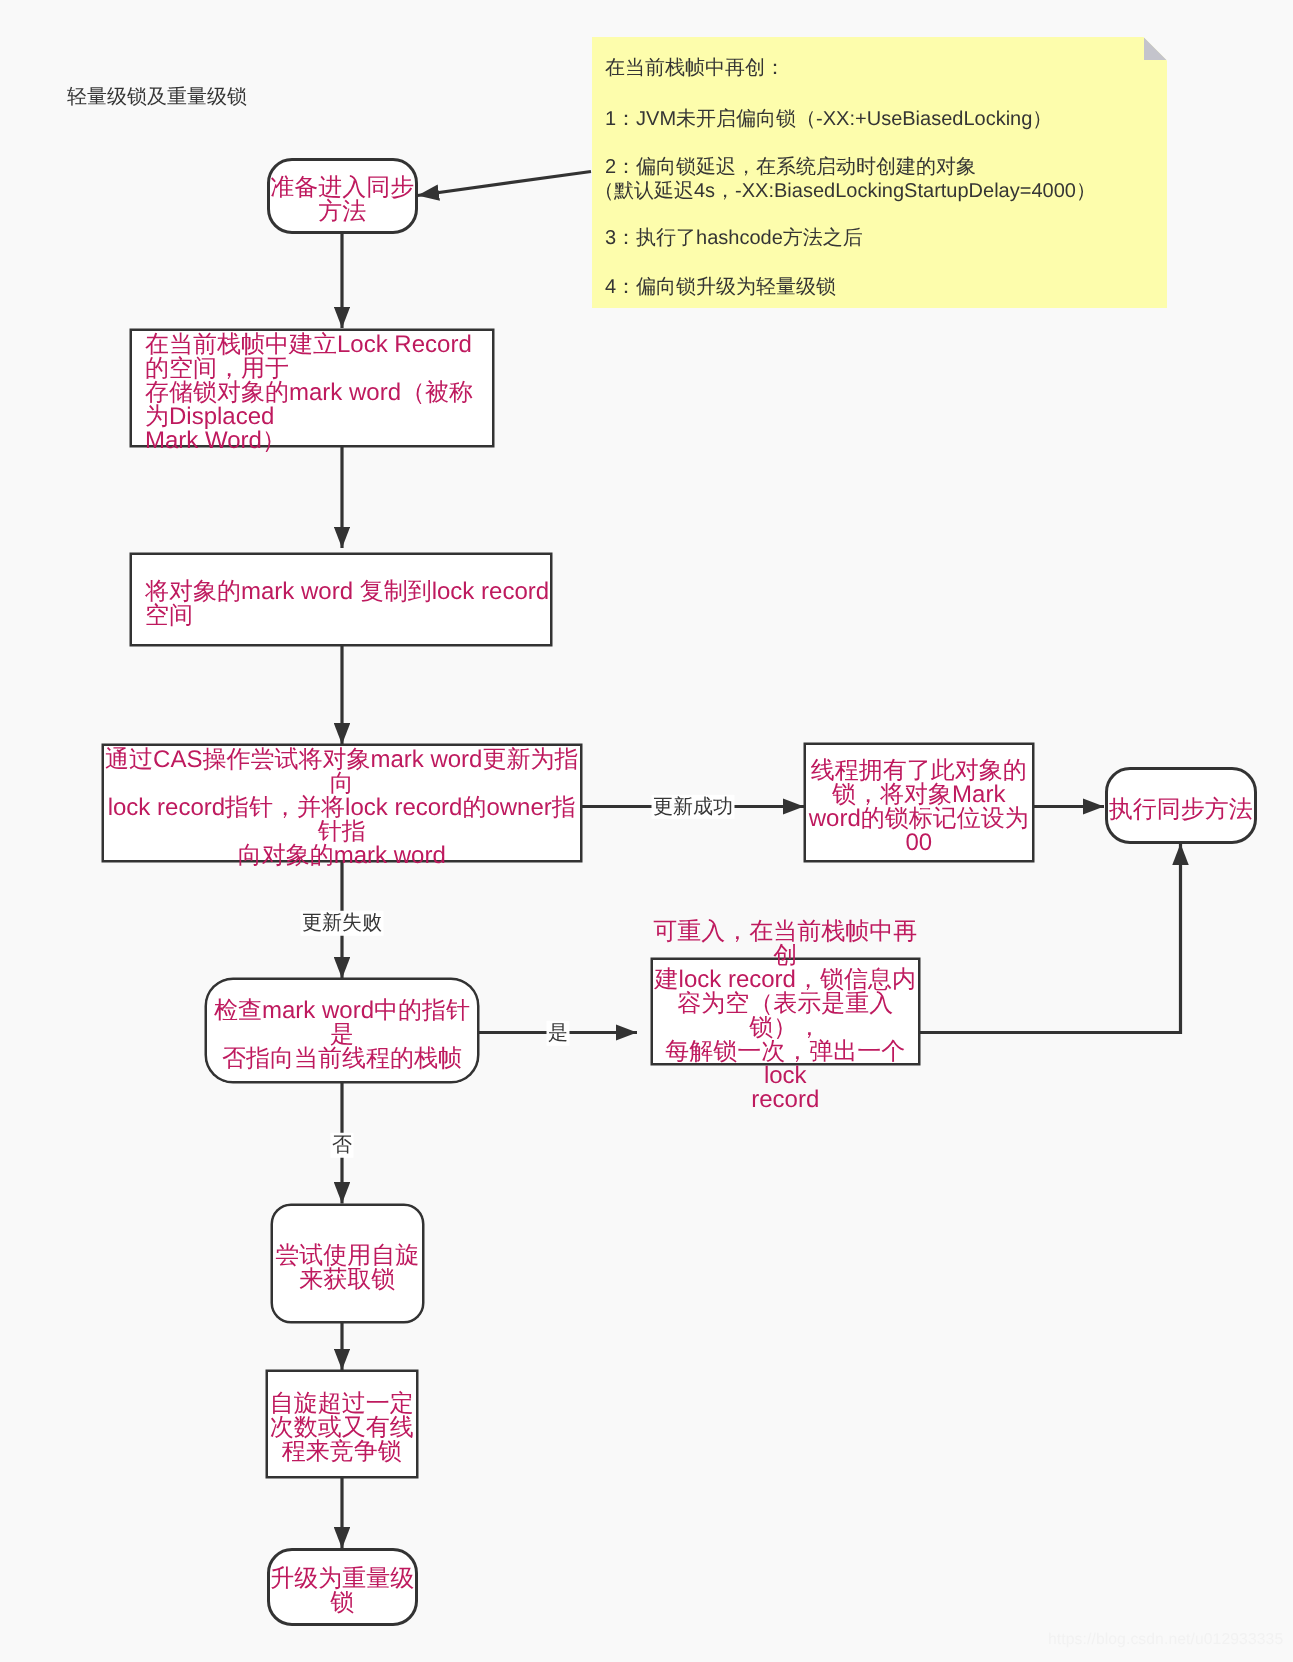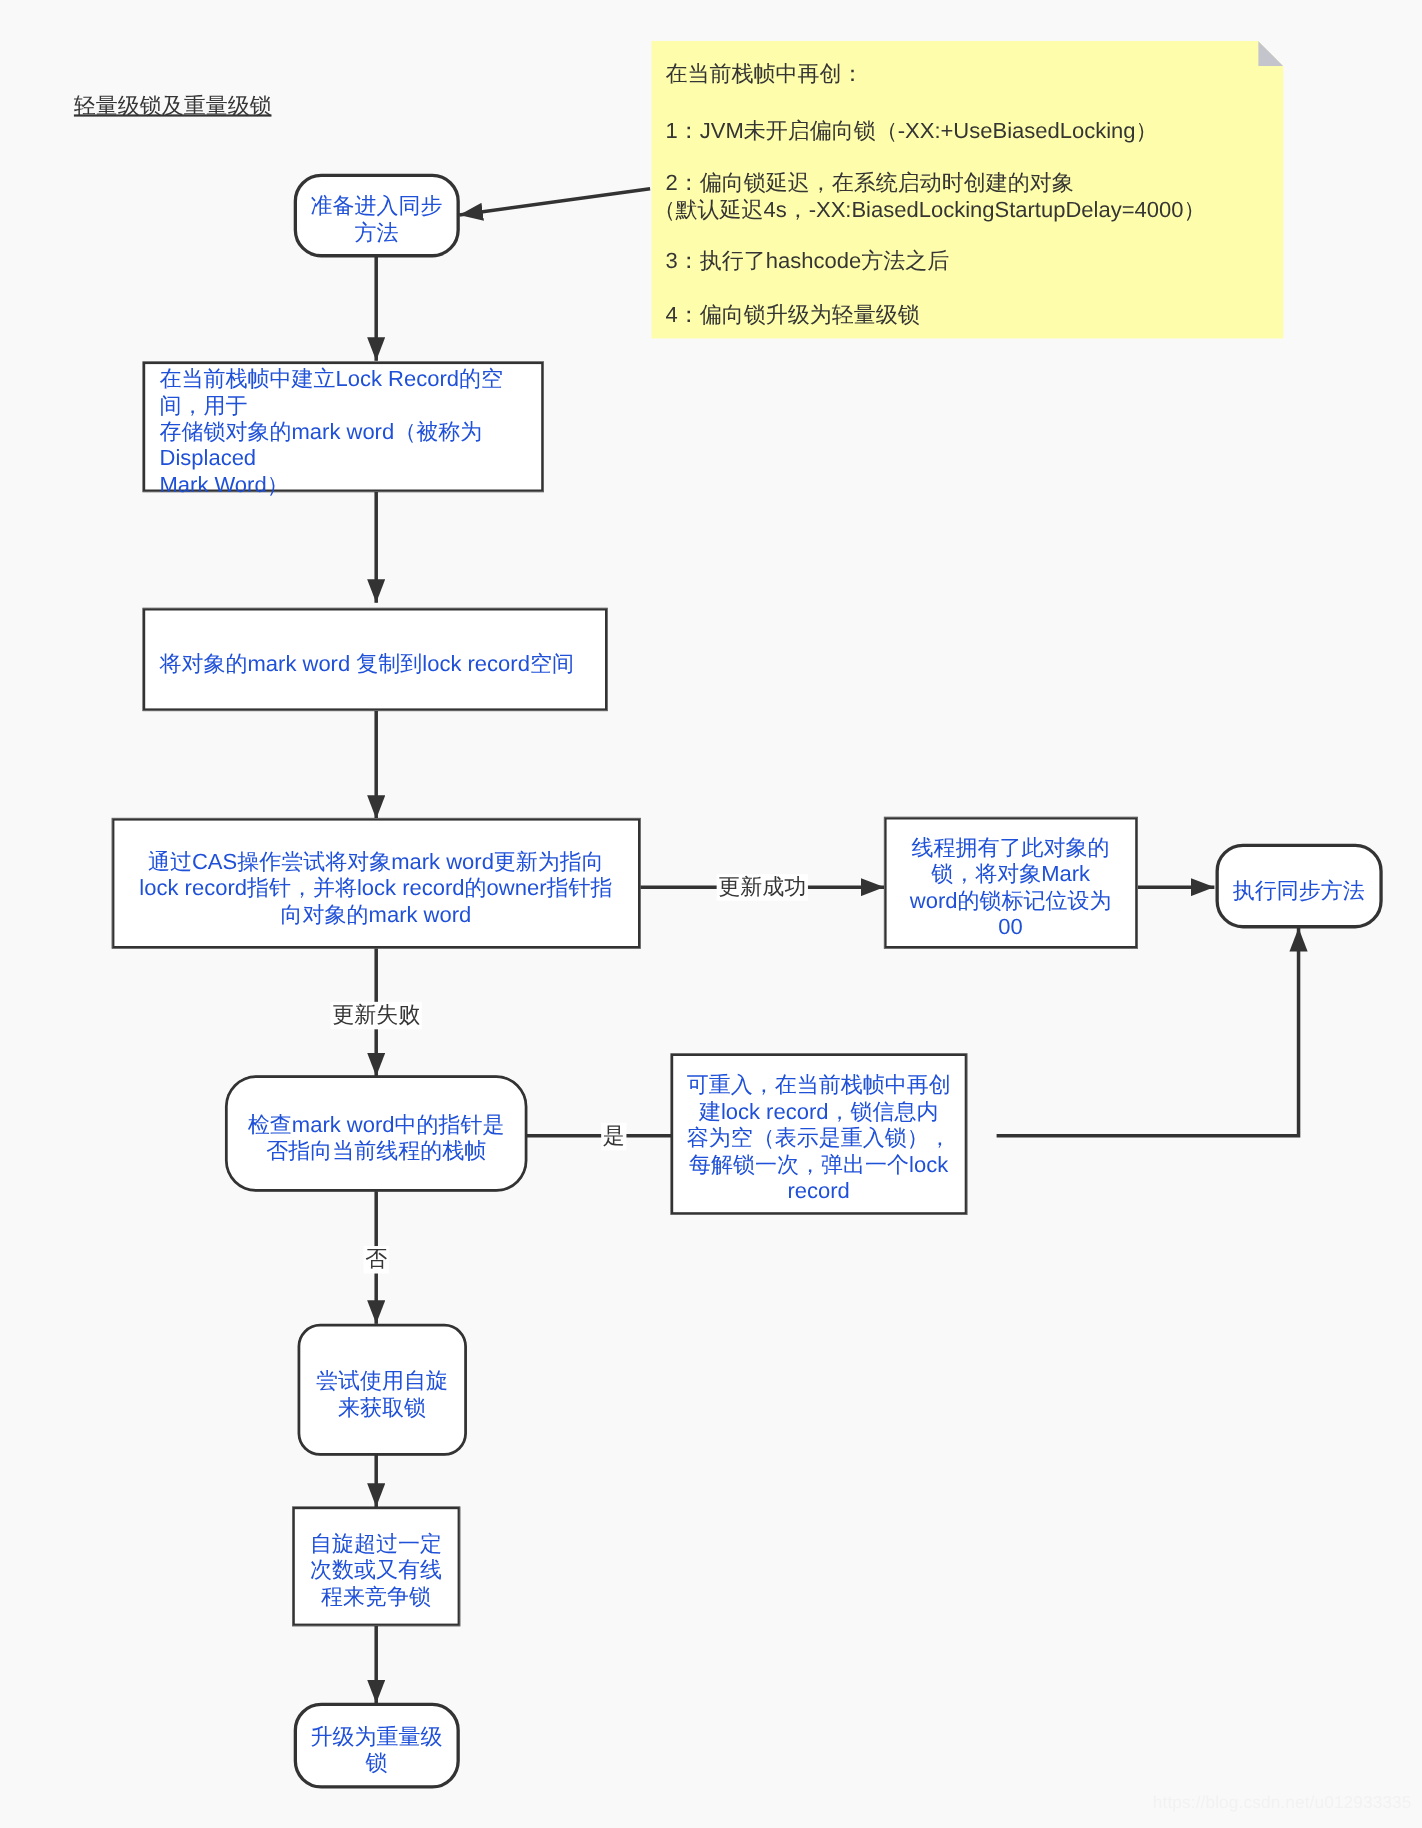--- a/index.html
+++ b/index.html
@@ -12,30 +12,29 @@
   }
   #stage { position:relative; width:1293px; height:1662px; }
   .node-text, .label-text, .note-line, .edge-label, .diagram-title, .watermark { opacity:0.99; will-change:opacity; }
   svg#edges { position:absolute; left:0; top:0; width:1293px; height:1662px; }
 
   .node {
     position:absolute; box-sizing:border-box;
     background:#ffffff; border:2.5px solid #333333; box-shadow:0 0 0 0.5px #333333;
     display:flex; align-items:center; justify-content:center;
     padding-top:9px;
-    color:#1d4ed8; font-size:20px; line-height:24px; text-align:center;
+    color:#be185d; font-size:24px; line-height:24px; text-align:center;
     white-space:pre-line;
   }
   .node.terminator { border-radius:25px; border-width:3px; box-shadow:none; }
   .node.align-left { justify-content:flex-start; text-align:left; padding-left:13px; }
 
   .diagram-title {
     position:absolute; color:#333333; font-size:20px; line-height:24px;
     white-space:nowrap;
-    text-decoration:underline;
   }
 
   .note {
     position:absolute; box-sizing:border-box; background:#fdfdac;
     clip-path:polygon(0 0, calc(100% - 23.5px) 0, 100% 23.5px, 100% 100%, 0 100%);
   }
   .note-fold {
     position:absolute; width:0; height:0;
   }
   .note-line {
@@ -109,21 +108,21 @@
   <div class="node" style="left:804px; top:742.5px; width:229.5px; height:119.5px;"><span class="node-text">线程拥有了此对象的
 锁，将对象Mark
 word的锁标记位设为
 00</span></div>
 
   <div class="node terminator" style="left:1104.5px; top:766.5px; width:152.5px; height:77px;"><span class="node-text">执行同步方法</span></div>
 
   <div class="node" style="left:205px; top:978px; width:274px; height:104.5px;border-radius:28px;"><span class="node-text">检查mark word中的指针是
 否指向当前线程的栈帧</span></div>
 
-  <div class="node" style="left:610px; top:957.5px; width:268.5px; height:146px;"><span class="node-text">可重入，在当前栈帧中再创
+  <div class="node" style="left:651px; top:957.5px; width:268.5px; height:107px;"><span class="node-text">可重入，在当前栈帧中再创
 建lock record，锁信息内
 容为空（表示是重入锁），
 每解锁一次，弹出一个lock
 record</span></div>
 
   <div class="node" style="left:271px; top:1203.5px; width:152.5px; height:119px;border-radius:20px;"><span class="node-text">尝试使用自旋
 来获取锁</span></div>
 
   <div class="node" style="left:265.5px; top:1369.5px; width:152.5px; height:108px;"><span class="node-text">自旋超过一定
 次数或又有线

